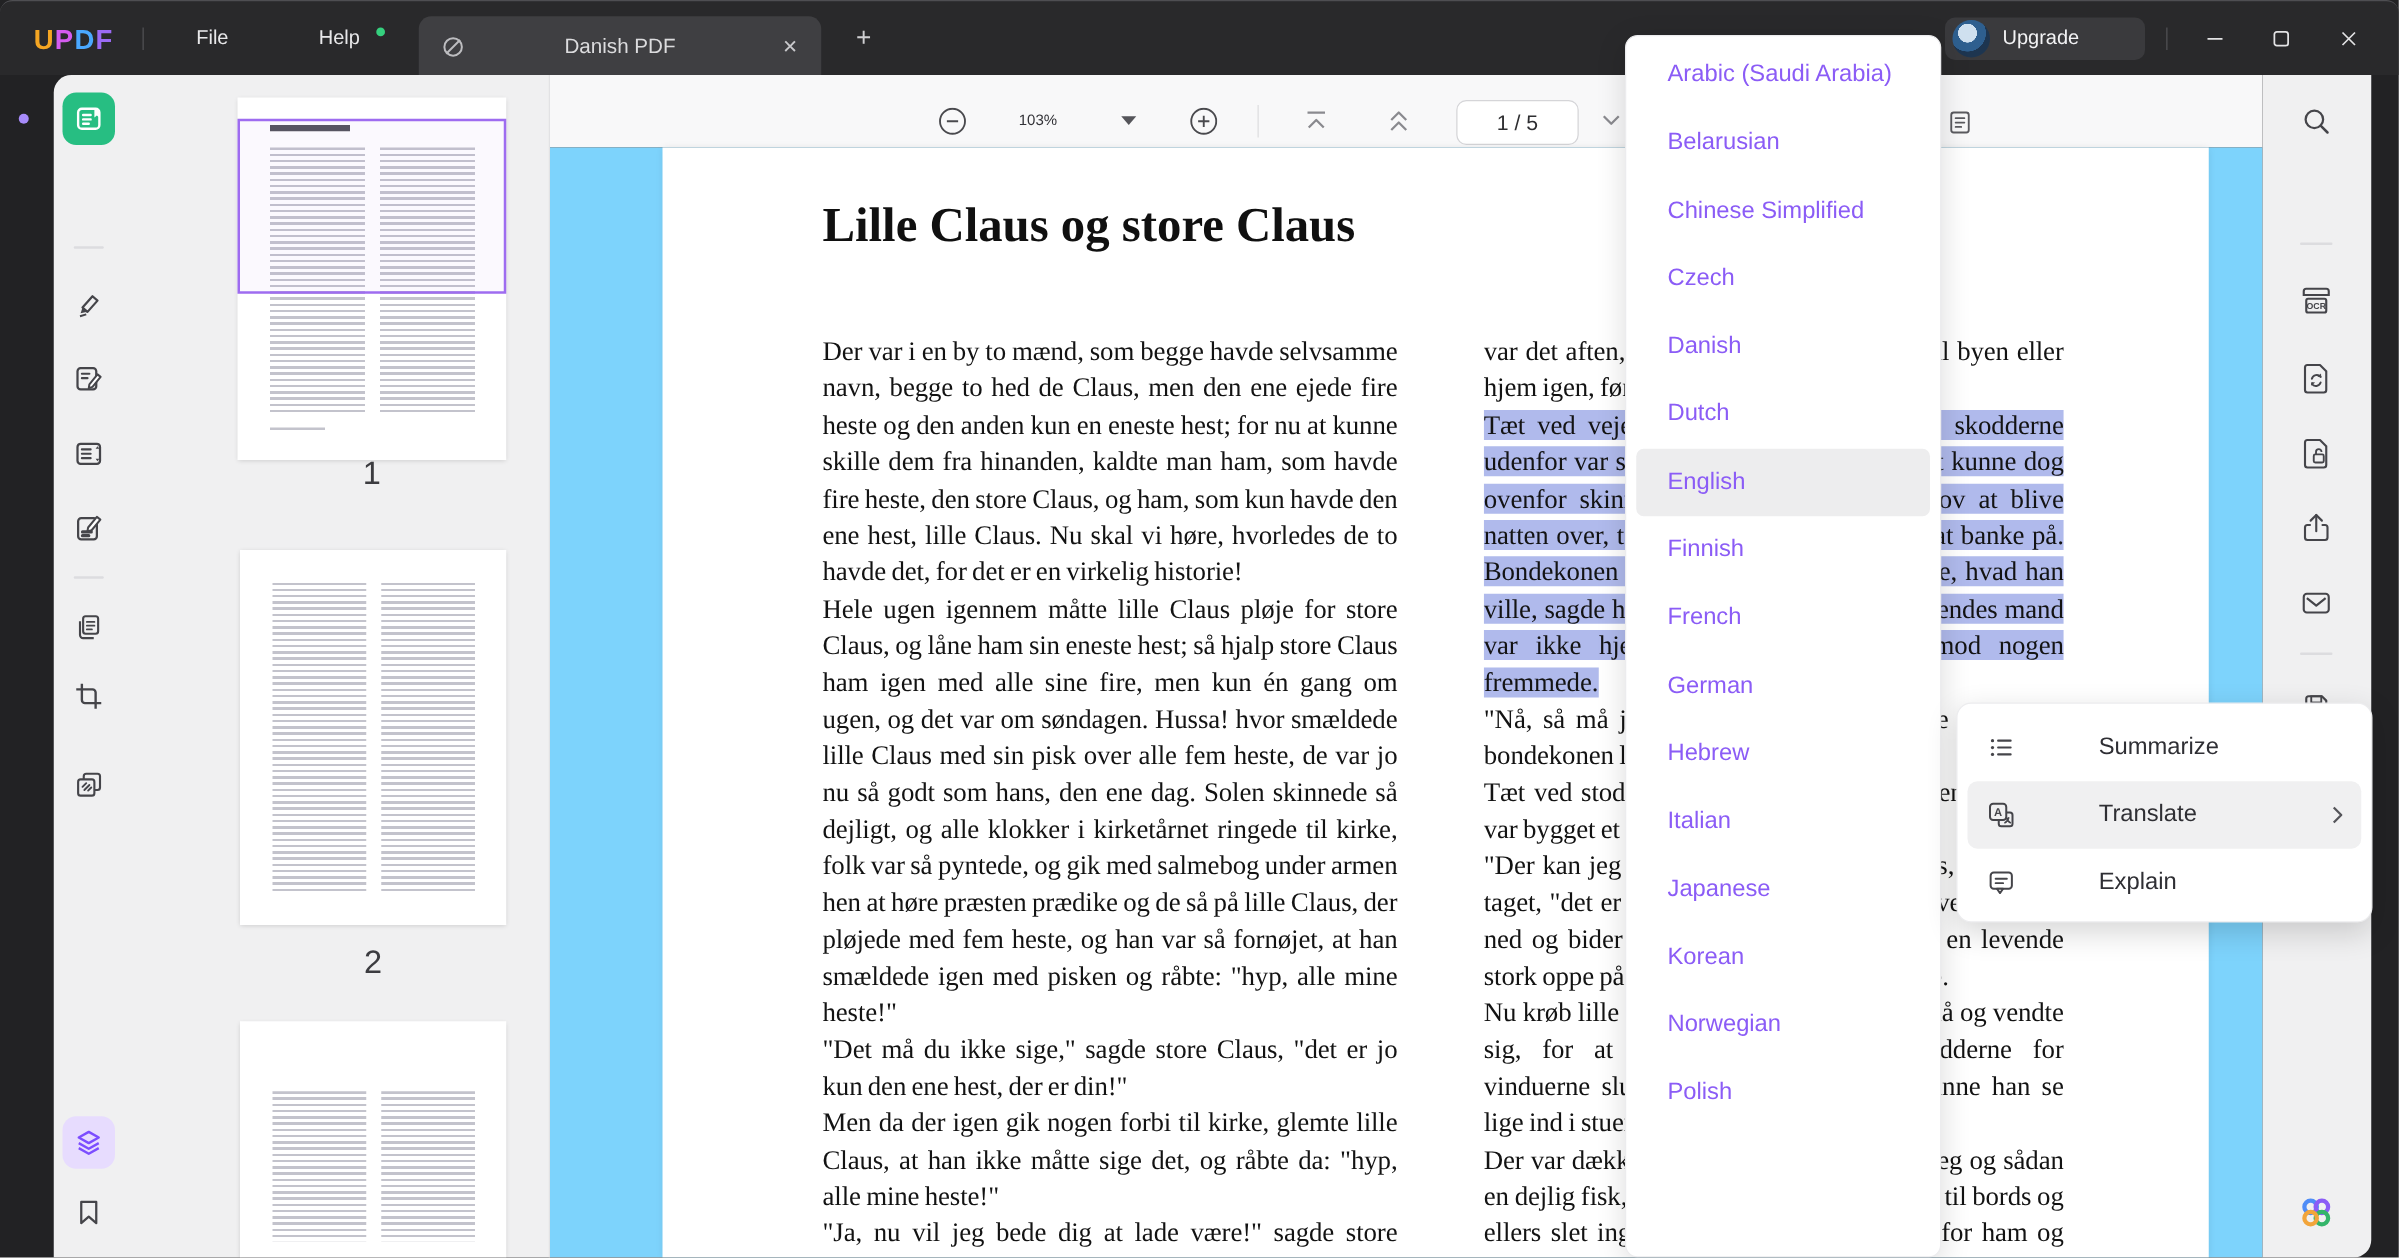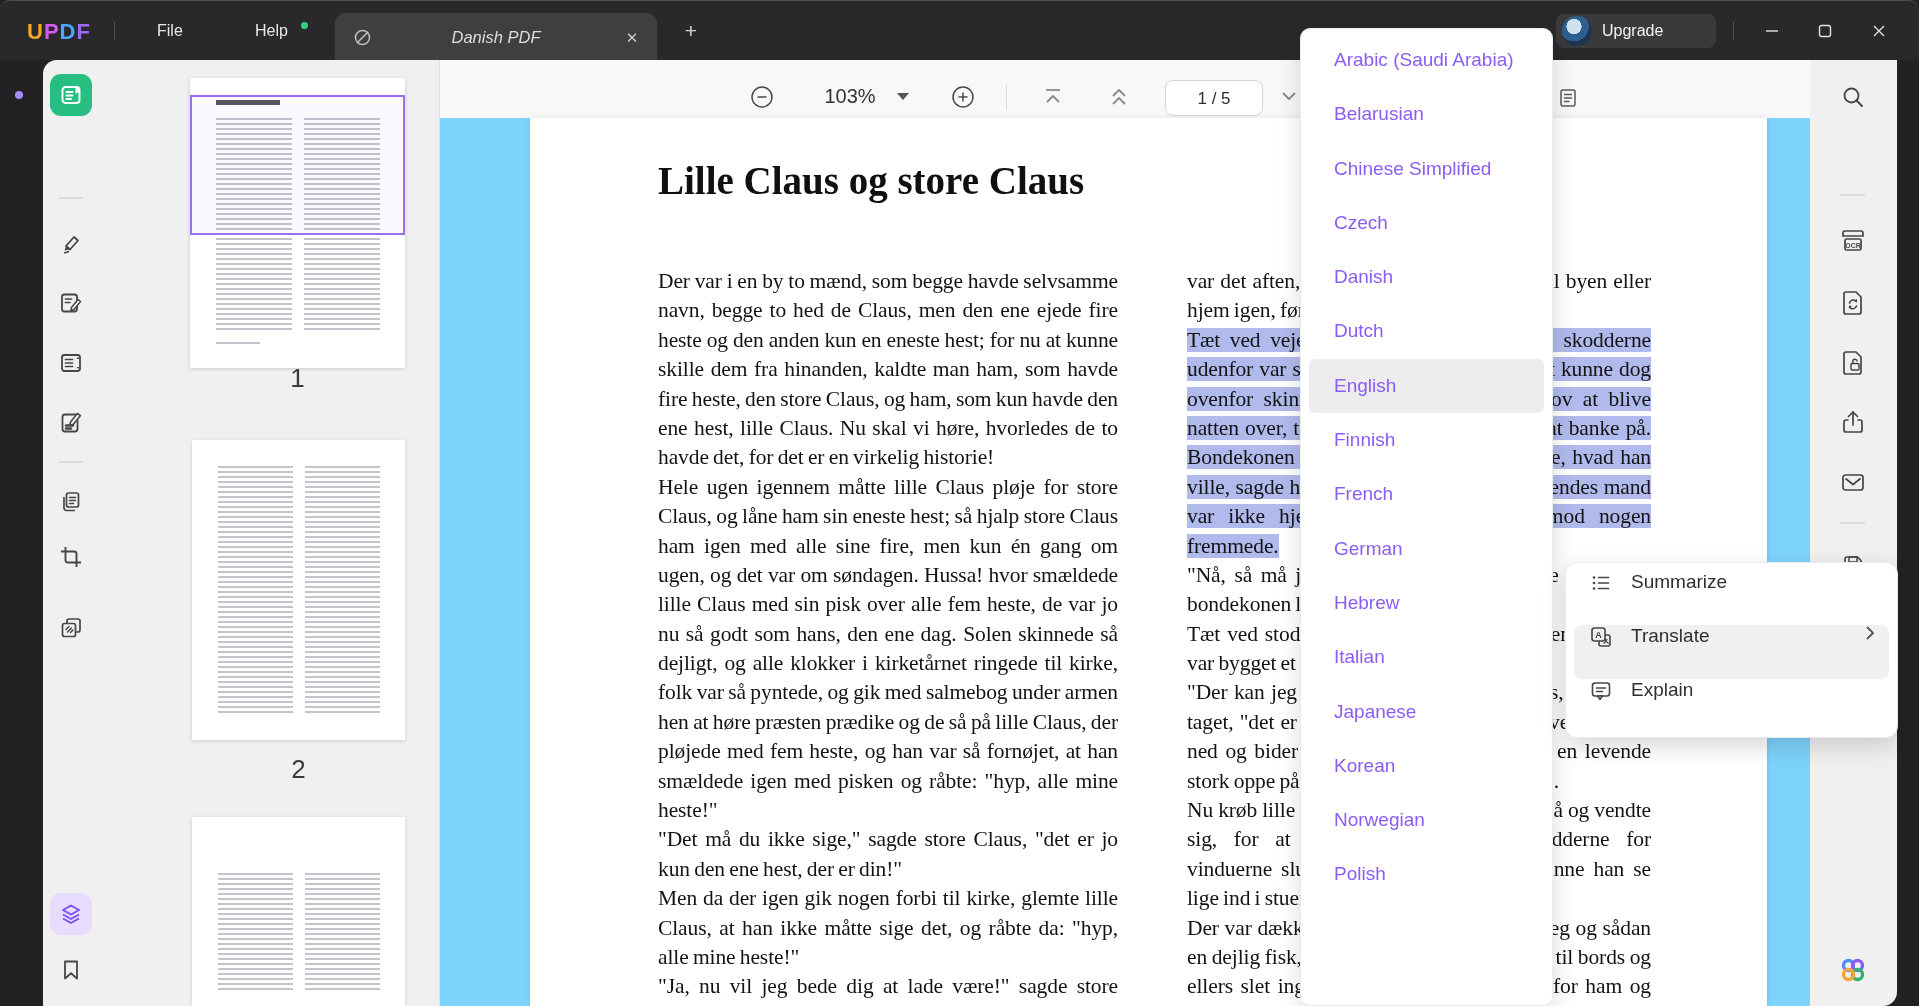--- a/index.html
+++ b/index.html
@@ -13,21 +13,21 @@
   .logo{left:27px;top:18px;font-size:22px;font-weight:bold;letter-spacing:1px;}
   .logo b:nth-child(1){color:#f5a623;}
   .logo b:nth-child(2){color:#d45bf0;}
   .logo b:nth-child(3){color:#4aa8ff;}
   .logo b:nth-child(4){color:#9b6af5;}
   .tb-divider{width:1px;height:18px;background:#515155;top:21px;}
   .menu-item{top:0;height:60px;line-height:60px;color:#e8e8ea;font-size:16px;cursor:default;}
   .dot{border-radius:50%;}
   #help-dot{left:301px;top:21px;width:7px;height:7px;background:#35d07e;}
   #tab{left:335px;top:12px;width:322px;height:48px;background:#3f3f42;border-radius:10px 10px 0 0;}
-  #tab .tab-title{left:0;right:0;top:0;height:48px;line-height:48px;text-align:center;color:#dcdcde;font-size:16.5px;font-style:italic;}
+  #tab .tab-title{left:0;right:0;top:0;height:48px;line-height:48px;text-align:center;color:#dcdcde;font-size:16.5px;}
   #tab-icon{left:18px;top:15px;}
   #tab-close{left:285px;top:13px;width:24px;height:24px;color:#c9c9cc;font-size:15px;line-height:24px;text-align:center;}
   #newtab{left:678px;top:17px;width:26px;height:26px;color:#cfcfd2;font-size:21px;line-height:25px;text-align:center;}
   #upgrade{left:1556px;top:13px;width:160px;height:34px;background:#3a3a3d;border-radius:8px;}
   #avatar{left:6px;top:2px;width:30px;height:30px;border-radius:50%;
           background:radial-gradient(circle at 40% 35%,#cfe0ef 0 28%,#2e5f8f 29% 55%,#1d3550 56% 100%);}
   #upgrade span{left:46px;top:0;height:34px;line-height:34px;color:#f2f2f4;font-size:16px;}
   .win-btn{top:18px;width:30px;height:24px;color:#e3e3e5;font-size:15px;line-height:24px;text-align:center;}
   #win-divider{left:1733px;}
 
@@ -45,21 +45,21 @@
   
   #thumb-panel{left:100px;top:60px;width:340px;height:946px;background:#f0f0f1;border-right:1px solid #e2e2e4;box-sizing:border-box;}
   .thumb{background:#fff;box-shadow:0 1px 4px rgba(0,0,0,.16);}
   .t-col{position:absolute;background:repeating-linear-gradient(#c3c3cc 0 2px,transparent 2px 5px);}
   .t-label{position:absolute;width:215px;text-align:center;color:#3c3c40;font-size:26px;}
   #view-rect{left:0px;top:17px;width:211px;height:136px;border:2px solid #9e6cf0;background:rgba(158,108,240,0.04);}
 
   
   #toolbar{left:440px;top:60px;width:1370px;height:58px;background:#f8f8f9;}
   .tool{display:flex;align-items:center;justify-content:center;}
-  #zoom-label{left:375px;top:22px;width:70px;text-align:center;font-size:20px;color:#333338;line-height:28px;}
+  #zoom-label{left:375px;top:22px;width:70px;text-align:left;font-size:12px;color:#333338;line-height:28px;}
   .caret{width:0;height:0;border-left:6px solid transparent;border-right:6px solid transparent;border-top:7px solid #55555a;}
   #page-box{left:725px;top:20px;width:98px;height:36px;background:#fff;border:1px solid #d5d5d8;border-radius:8px;
             text-align:center;line-height:36px;font-size:17px;color:#2e2e31;box-sizing:border-box;}
   .tb-sep{top:24px;width:1px;height:26px;background:#dddde0;}
 
   
   #viewport{left:440px;top:118px;width:1370px;height:888px;background:#7dd3fc;}
   #page{left:90px;top:0px;width:1237px;height:888px;background:#fff;box-shadow:0 0 6px rgba(0,0,0,.10);overflow:hidden;}
   #doc-title{left:128px;top:40px;font-family:"Liberation Serif",serif;font-weight:bold;font-size:39px;color:#101010;}
   .col{position:absolute;top:149px;font-family:"Liberation Serif",serif;font-size:21.5px;color:#131313;
@@ -73,21 +73,21 @@
   
   #lang-menu{left:1300px;top:28px;width:253px;height:978px;background:#fff;border:1px solid #ececee;
              border-radius:10px;box-shadow:0 6px 24px rgba(0,0,0,.14);box-sizing:border-box;padding-top:4px;z-index:50;}
   .lang-row{height:54.3px;line-height:54.3px;margin:0 8px;padding-left:25px;font-size:19px;color:#8b5cf6;
             border-radius:6px;white-space:nowrap;}
   .lang-row.hover{background:#ededee;}
 
   
   #ctx-menu{left:1565px;top:562px;width:333px;height:176px;background:#fff;border:1px solid #ececee;border-radius:12px;
             box-shadow:0 8px 24px rgba(0,0,0,.16);box-sizing:border-box;padding-top:8px;z-index:60;}
-  .ctx-row{height:54px;margin:0 8px;border-radius:8px;display:flex;align-items:flex-start;}
+  .ctx-row{height:54px;margin:0 8px;border-radius:8px;display:flex;align-items:center;gap:48px;}
   .ctx-row.hover{background:#f0f0f1;}
   .ctx-icon{width:24px;height:24px;margin-left:15px;display:flex;align-items:center;justify-content:center;}
   .ctx-label{margin-left:18px;font-size:19px;color:#2f2f34;}
   .ctx-expand{margin-left:auto;margin-right:14px;color:#55555a;}
 
   svg{display:block;}
 </style>
 </head>
 <body>
 

